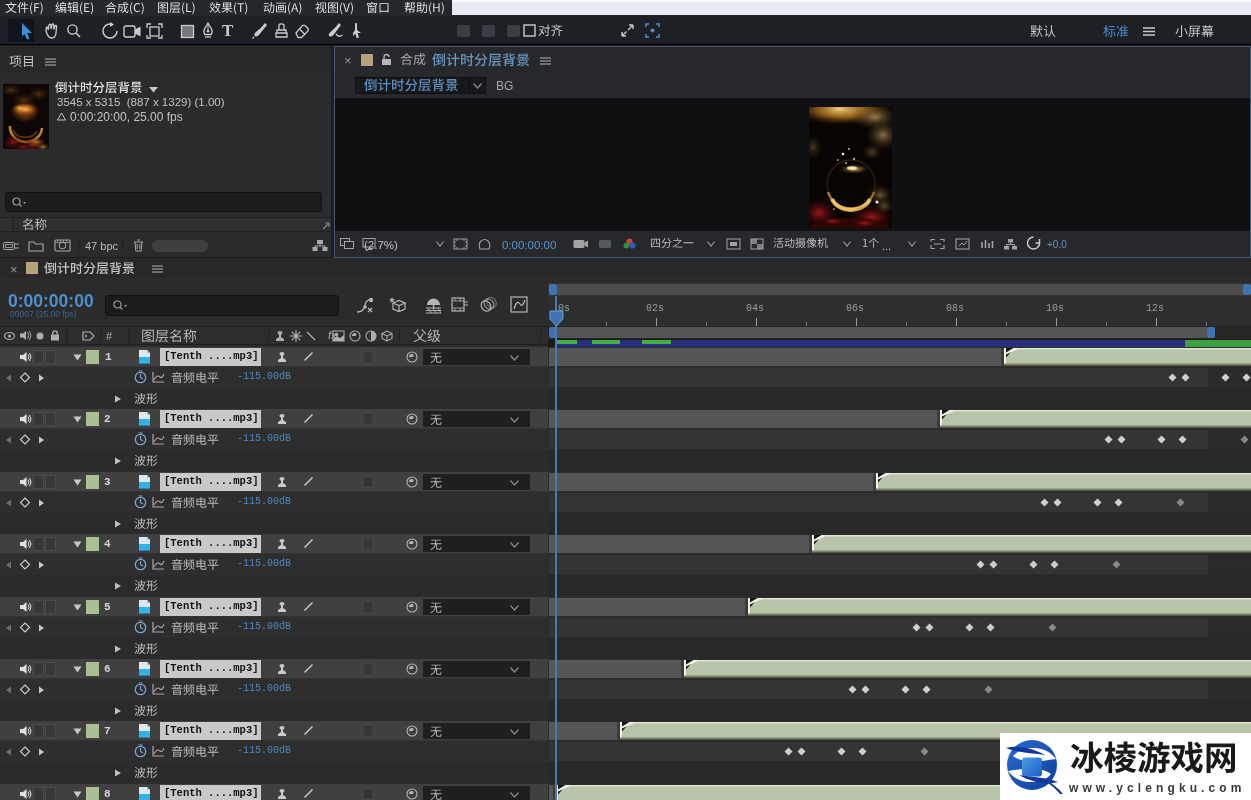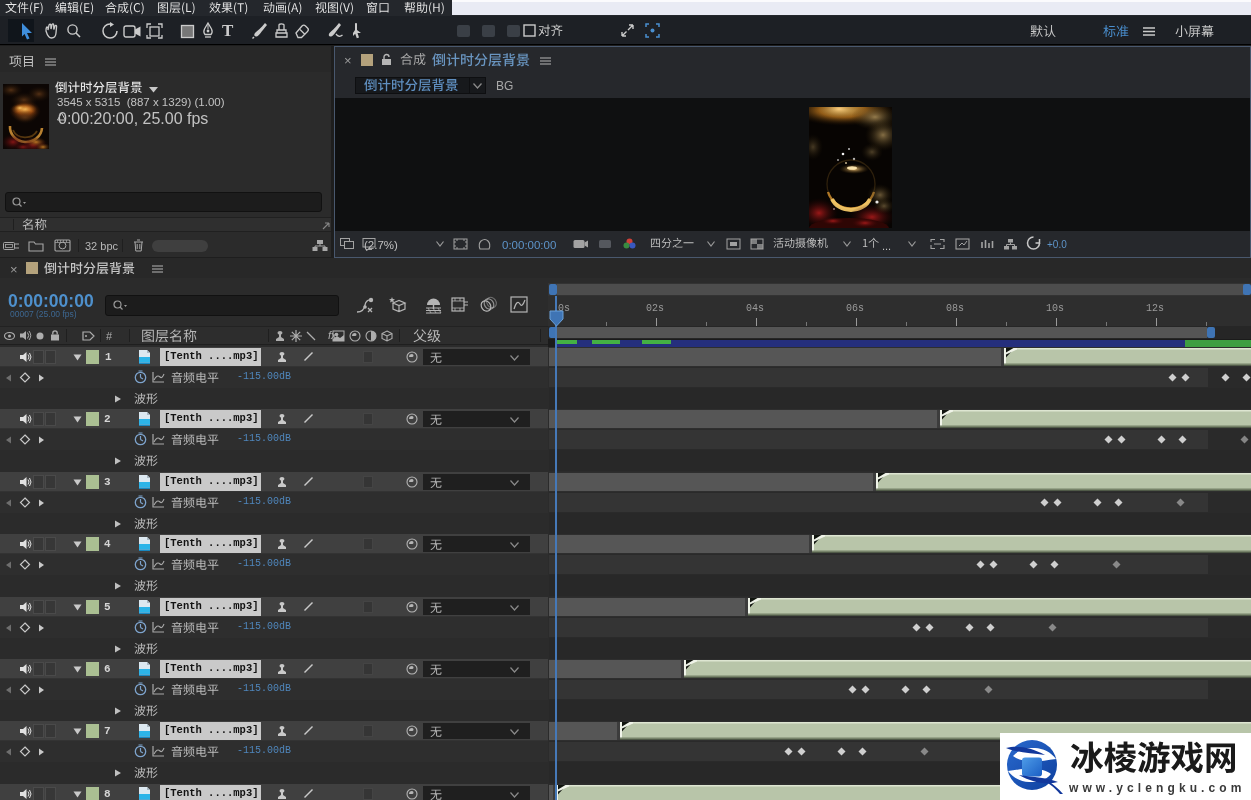--- a/index.html
+++ b/index.html
@@ -174,21 +174,21 @@
     <svg class="cnt" style="left:55px;top:92px">
       <path transform="scale(0.0125,-0.0125)" d="M302 431Q300 440 295 454Q290 469 284 484Q279 500 273 511Q284 514 294 525Q305 537 315 554Q322 565 337 595Q352 624 369 664Q385 704 396 745L481 713Q456 650 422 586Q387 522 353 476V475Q353 475 345 470Q337 466 327 459Q317 452 309 445Q302 437 302 431ZM302 431 297 497 336 523 600 562Q610 546 621 528Q633 509 642 497Q537 480 474 469Q410 458 376 451Q342 444 326 440Q310 435 302 431ZM209 841 294 818Q268 731 232 644Q196 557 153 479Q110 401 62 341Q59 353 51 372Q43 391 34 410Q25 430 17 442Q57 491 92 556Q128 620 158 694Q188 767 209 841ZM131 582 217 668 218 667V-84H131ZM413 424H501V57H413ZM698 760H779V166H698ZM293 777H657V696H293ZM277 320H650V241H277ZM249 74Q302 82 370 94Q438 105 513 119Q588 133 663 147L669 70Q562 48 455 27Q348 6 264 -11ZM504 628 571 657Q594 625 616 588Q638 551 657 516Q675 480 685 453L613 419Q604 447 586 483Q569 519 547 557Q526 595 504 628ZM842 815H928V38Q928 -1 918 -21Q907 -41 883 -51Q858 -62 819 -65Q779 -68 720 -68Q717 -50 708 -26Q698 -1 688 16Q733 15 770 14Q807 14 819 14Q833 15 837 20Q842 25 842 37Z M1128 769 1188 830Q1216 808 1248 782Q1279 755 1308 729Q1336 702 1352 681L1289 612Q1272 633 1245 661Q1218 689 1187 717Q1156 746 1128 769ZM1192 -71 1172 21 1197 56 1406 201Q1409 188 1414 172Q1420 156 1426 140Q1432 125 1436 115Q1363 63 1318 30Q1273 -2 1248 -22Q1223 -41 1211 -52Q1199 -63 1192 -71ZM1043 533H1256V439H1043ZM1370 520H1963V422H1370ZM1618 841H1718V-84H1618ZM1192 -71Q1189 -59 1180 -42Q1172 -25 1162 -9Q1152 7 1144 16Q1160 27 1178 49Q1196 72 1196 105V533H1292V27Q1292 27 1282 21Q1271 14 1257 3Q1242 -8 1228 -21Q1213 -35 1203 -47Q1192 -60 1192 -71Z M2120 763H2402V101H2120V186H2313V678H2120ZM2125 478H2341V395H2125ZM2075 763H2164V21H2075ZM2443 651H2966V557H2443ZM2757 838H2853V49Q2853 3 2840 -20Q2828 -43 2798 -55Q2768 -66 2717 -69Q2666 -72 2591 -72Q2588 -52 2578 -24Q2568 4 2557 24Q2595 23 2630 22Q2665 22 2691 22Q2717 22 2728 22Q2744 23 2750 29Q2757 34 2757 50ZM2467 442 2545 483Q2571 447 2601 404Q2630 362 2656 322Q2683 282 2699 252L2616 203Q2600 234 2575 275Q2550 316 2522 360Q2493 404 2467 442Z M3191 471H3749V377H3191ZM3718 471H3817Q3817 471 3816 462Q3816 454 3816 444Q3816 434 3815 428Q3810 314 3805 234Q3799 153 3793 100Q3786 46 3777 15Q3768 -16 3754 -31Q3737 -52 3718 -61Q3698 -69 3671 -72Q3645 -74 3603 -74Q3561 -74 3515 -72Q3514 -51 3506 -24Q3497 3 3484 23Q3530 19 3569 18Q3609 18 3627 18Q3655 18 3668 30Q3681 44 3690 89Q3699 134 3706 223Q3712 311 3718 454ZM3317 827 3418 799Q3384 714 3337 636Q3289 557 3234 491Q3179 425 3120 376Q3111 387 3096 400Q3081 414 3066 428Q3050 442 3039 450Q3098 493 3151 552Q3203 611 3246 682Q3289 752 3317 827ZM3680 829Q3703 780 3736 728Q3769 677 3807 628Q3845 579 3886 538Q3927 496 3966 465Q3955 456 3940 442Q3925 428 3912 413Q3899 398 3890 385Q3850 422 3809 468Q3768 515 3728 570Q3689 624 3654 681Q3619 738 3592 795ZM3377 444H3477Q3468 361 3451 283Q3434 205 3397 135Q3360 65 3294 9Q3228 -48 3121 -87Q3115 -74 3105 -59Q3095 -44 3084 -29Q3072 -15 3061 -5Q3160 28 3220 76Q3280 124 3311 183Q3343 243 3356 309Q3370 375 3377 444Z M4125 799H4220V505Q4220 441 4216 365Q4213 289 4201 210Q4190 130 4169 55Q4147 -20 4111 -82Q4102 -74 4086 -65Q4071 -55 4055 -47Q4039 -38 4026 -34Q4061 24 4080 93Q4099 162 4109 234Q4119 306 4122 376Q4125 445 4125 504ZM4193 799H4893V532H4193V613H4798V718H4193ZM4306 457H4875V374H4306ZM4246 284H4944V201H4246ZM4684 150 4767 185Q4792 148 4821 104Q4850 60 4876 19Q4902 -22 4917 -52L4829 -94Q4814 -63 4790 -21Q4766 22 4738 67Q4710 112 4684 150ZM4298 -74Q4295 -64 4289 -49Q4283 -33 4276 -17Q4270 0 4264 11Q4277 15 4291 26Q4305 38 4321 56Q4329 65 4344 85Q4359 104 4377 131Q4395 158 4414 190Q4432 222 4447 254L4554 228Q4527 181 4494 135Q4460 88 4426 47Q4391 5 4357 -26V-28Q4357 -28 4348 -33Q4339 -38 4327 -45Q4316 -52 4307 -59Q4298 -67 4298 -74ZM4298 -74 4295 -6 4350 23 4809 52Q4812 33 4818 12Q4824 -10 4828 -24Q4695 -34 4606 -40Q4517 -47 4461 -52Q4405 -56 4373 -60Q4342 -64 4325 -67Q4309 -70 4298 -74Z M5187 437H5747V366H5283V-85H5187ZM5722 437H5819V15Q5819 -21 5808 -41Q5798 -60 5771 -70Q5744 -80 5702 -82Q5660 -84 5599 -84Q5596 -65 5587 -42Q5578 -19 5568 -1Q5596 -2 5623 -3Q5650 -4 5671 -3Q5692 -3 5699 -3Q5712 -2 5717 2Q5722 6 5722 16ZM5260 296H5751V228H5260ZM5078 762H5377V688H5078ZM5053 569Q5114 577 5200 590Q5285 604 5375 617L5379 547Q5296 531 5215 517Q5133 502 5067 490ZM5260 154H5753V86H5260ZM5319 845H5414V465H5319ZM5849 803 5913 735Q5870 718 5818 702Q5766 686 5713 672Q5659 658 5609 648Q5606 661 5599 681Q5591 700 5583 713Q5630 725 5679 740Q5729 755 5773 771Q5817 787 5849 803ZM5542 845H5637V588Q5637 567 5646 560Q5655 554 5686 554Q5694 554 5712 554Q5729 554 5752 554Q5774 554 5793 554Q5813 554 5822 554Q5838 554 5847 560Q5856 566 5860 584Q5864 601 5865 636Q5881 625 5905 616Q5930 607 5949 603Q5944 553 5932 524Q5919 496 5896 485Q5872 473 5831 473Q5825 473 5809 473Q5793 473 5773 473Q5752 473 5732 473Q5712 473 5696 473Q5681 473 5674 473Q5622 473 5593 484Q5564 494 5553 519Q5542 544 5542 588Z M6255 637V583H6739V637ZM6255 749V696H6739V749ZM6164 811H6834V521H6164ZM6055 467H6940V391H6055ZM6278 278V200H6722V278ZM6188 345H6817V133H6188ZM6453 170H6548V1Q6548 -31 6539 -48Q6530 -64 6504 -72Q6479 -80 6442 -82Q6404 -83 6351 -83Q6348 -66 6340 -46Q6332 -25 6324 -9Q6347 -10 6370 -11Q6394 -11 6411 -11Q6429 -11 6436 -11Q6446 -10 6450 -7Q6453 -3 6453 5ZM6615 58 6676 111Q6720 96 6770 75Q6819 54 6865 31Q6911 9 6941 -11L6876 -71Q6848 -52 6804 -28Q6760 -5 6710 18Q6660 41 6615 58ZM6281 114 6368 80Q6334 51 6289 24Q6245 -4 6198 -28Q6151 -52 6107 -69Q6100 -60 6087 -47Q6074 -34 6061 -22Q6048 -9 6038 -2Q6082 12 6127 30Q6172 48 6212 70Q6253 92 6281 114ZM6427 504 6510 531Q6526 512 6541 487Q6557 462 6563 442L6476 411Q6470 430 6456 457Q6443 484 6427 504Z" fill="#e4e4e4"></path>
     </svg>
     <svg class="ico" style="left:149px;top:86px" width="9" height="7" viewBox="0 0 9 7">
       <path d="M0 1 L9 1 L4.5 6.5 Z" fill="#c8c8c8"></path>
     </svg>
     <div class="t" style="left:57px;top:96px;font-size:11.5px;color:#c2c2c2">3545 x 5315&nbsp; (887 x 1329) (1.00)</div>
     <svg class="ico" style="left:57px;top:112px" width="9" height="9" viewBox="0 0 9 9">
       <path d="M4.5 1 L8.5 8 L0.5 8 Z" fill="none" stroke="#c2c2c2" stroke-width="1"></path>
     </svg>
-    <div class="t" style="left:58px;top:110px;font-size:16px;color:#c2c2c2">0:00:20:00, 25.00 fps</div>
+    <div class="t" style="left:70px;top:110px;font-size:12px;color:#c2c2c2">0:00:20:00, 25.00 fps</div>
     <div class="ab" style="left:5px;top:192px;width:317px;height:20px;background:#1c1c1c;border:1px solid #111;border-radius:3px"></div>
     <svg class="ico" style="left:12px;top:197px" width="14" height="11" viewBox="0 0 14 11">
       <circle cx="4.5" cy="4.5" r="3.5" fill="none" stroke="#999" stroke-width="1.2"></circle>
       <path d="M7 7 L9.5 9.5" stroke="#999" stroke-width="1.2"></path>
       <path d="M11 5 L14 5 L12.5 7 Z" fill="#999"></path>
     </svg>
     <div class="ab" style="left:0;top:217px;width:331px;height:15px;background:#2f2f2f;border-top:1px solid #202020;border-bottom:1px solid #202020"></div>
     <div class="ab" style="left:13px;top:219px;width:1px;height:11px;background:#1f1f1f"></div>
     <svg class="cnt" style="left:22px;top:229px">
       <path transform="scale(0.0125,-0.0125)" d="M299 42H800V-27H299ZM345 740H793V671H345ZM406 843 492 826Q433 737 342 653Q250 568 122 501Q117 510 107 521Q98 532 88 542Q78 553 69 559Q151 598 216 646Q281 694 329 745Q377 795 406 843ZM766 740H781L794 744L844 713Q792 611 709 528Q627 446 524 383Q422 319 309 275Q197 230 86 204Q83 215 76 227Q69 240 62 253Q54 265 47 273Q132 291 219 320Q306 350 388 390Q470 431 543 482Q616 534 673 596Q730 657 766 727ZM263 529 321 572Q355 550 391 522Q428 494 462 467Q495 439 517 417L456 367Q436 390 403 418Q371 447 334 476Q297 506 263 529ZM773 340H849V-79H773ZM327 340H794V271H327V-79H252V280L312 340Z M1209 762H1279V-81H1209ZM1054 553H1408V483H1054ZM1213 526 1258 508Q1244 456 1223 399Q1202 343 1177 288Q1152 233 1125 185Q1098 137 1070 103Q1064 117 1053 136Q1042 155 1033 167Q1068 207 1103 268Q1138 328 1167 396Q1196 465 1213 526ZM1364 831 1409 772Q1366 755 1311 740Q1255 725 1197 713Q1139 702 1084 694Q1082 706 1075 723Q1069 740 1063 752Q1116 761 1171 773Q1227 786 1278 801Q1328 816 1364 831ZM1274 450Q1283 441 1302 420Q1321 400 1343 376Q1365 351 1383 331Q1401 310 1409 300L1365 241Q1356 257 1340 281Q1324 306 1305 333Q1287 360 1269 383Q1252 406 1242 419ZM1532 838 1604 824Q1589 750 1567 679Q1545 608 1518 546Q1490 485 1458 438Q1451 443 1439 451Q1428 459 1416 466Q1404 473 1394 477Q1444 543 1479 638Q1513 734 1532 838ZM1512 450 1582 437Q1569 370 1549 304Q1530 239 1506 182Q1481 125 1453 81Q1446 87 1435 94Q1424 101 1412 108Q1400 115 1392 120Q1435 181 1465 269Q1495 357 1512 450ZM1530 707H1909V637H1505ZM1653 656H1728V12Q1728 -19 1719 -36Q1711 -53 1691 -63Q1671 -72 1638 -74Q1605 -76 1559 -76Q1556 -61 1548 -40Q1540 -19 1532 -5Q1567 -6 1597 -6Q1626 -6 1636 -5Q1646 -5 1650 -1Q1653 2 1653 12ZM1782 440 1848 460Q1871 405 1892 342Q1913 280 1929 220Q1944 160 1952 113L1882 91Q1875 138 1860 199Q1844 259 1824 323Q1804 386 1782 440ZM1889 707H1898L1909 711L1958 697Q1940 651 1918 602Q1897 553 1877 510L1810 526Q1825 555 1840 587Q1855 618 1868 648Q1881 677 1889 698Z" fill="#c0c0c0"></path>
@@ -204,21 +204,21 @@
     </svg>
     <svg class="ico" style="left:28px;top:240px" width="16" height="12" viewBox="0 0 16 12">
       <path d="M1 2 L6 2 L7.5 4 L15 4 L15 11 L1 11 Z" fill="none" stroke="#a8a8a8" stroke-width="1.1"></path>
     </svg>
     <svg class="ico" style="left:54px;top:239px" width="17" height="13" viewBox="0 0 17 13">
       <rect x="1" y="1" width="15" height="11" rx="1" fill="none" stroke="#a8a8a8" stroke-width="1.1"></rect>
       <circle cx="8.5" cy="6.5" r="3.4" fill="none" stroke="#a8a8a8" stroke-width="1"></circle>
       <path d="M1 3.5 H16 M3.5 1 V3.5 M6.5 1 V3.5 M9.5 1 V3.5 M12.5 1 V3.5" stroke="#a8a8a8" stroke-width=".7"></path>
     </svg>
     <div class="ab" style="left:78px;top:239px;width:1px;height:13px;background:#1f1f1f"></div>
-    <div class="t" style="left:85px;top:240px;font-size:11px;color:#b8b8b8">32 bpc</div>
+    <div class="t" style="left:85px;top:240px;font-size:11px;color:#b8b8b8">47 bpc</div>
     <div class="ab" style="left:122px;top:239px;width:1px;height:13px;background:#1f1f1f"></div>
     <svg class="ico" style="left:133px;top:239px" width="11" height="13" viewBox="0 0 11 13">
       <path d="M1 3 H10 M2 3 L2.8 12 H8.2 L9 3 M4 1 H7 M4.2 5 V10 M6.8 5 V10" fill="none" stroke="#a8a8a8" stroke-width="1"></path>
     </svg>
     <div class="ab" style="left:152px;top:240px;width:56px;height:12px;background:#3f3f3f;border-radius:6px"></div>
     <svg class="ico" style="left:312px;top:239px" width="16" height="13" viewBox="0 0 16 13">
       <rect x="5" y="1" width="6" height="4" fill="#a8a8a8"></rect>
       <rect x="0.5" y="8" width="5" height="4" fill="#a8a8a8"></rect>
       <rect x="10.5" y="8" width="5" height="4" fill="#a8a8a8"></rect>
       <path d="M8 5 V7 M3 8 V7 H13 V8" stroke="#a8a8a8" fill="none"></path>

